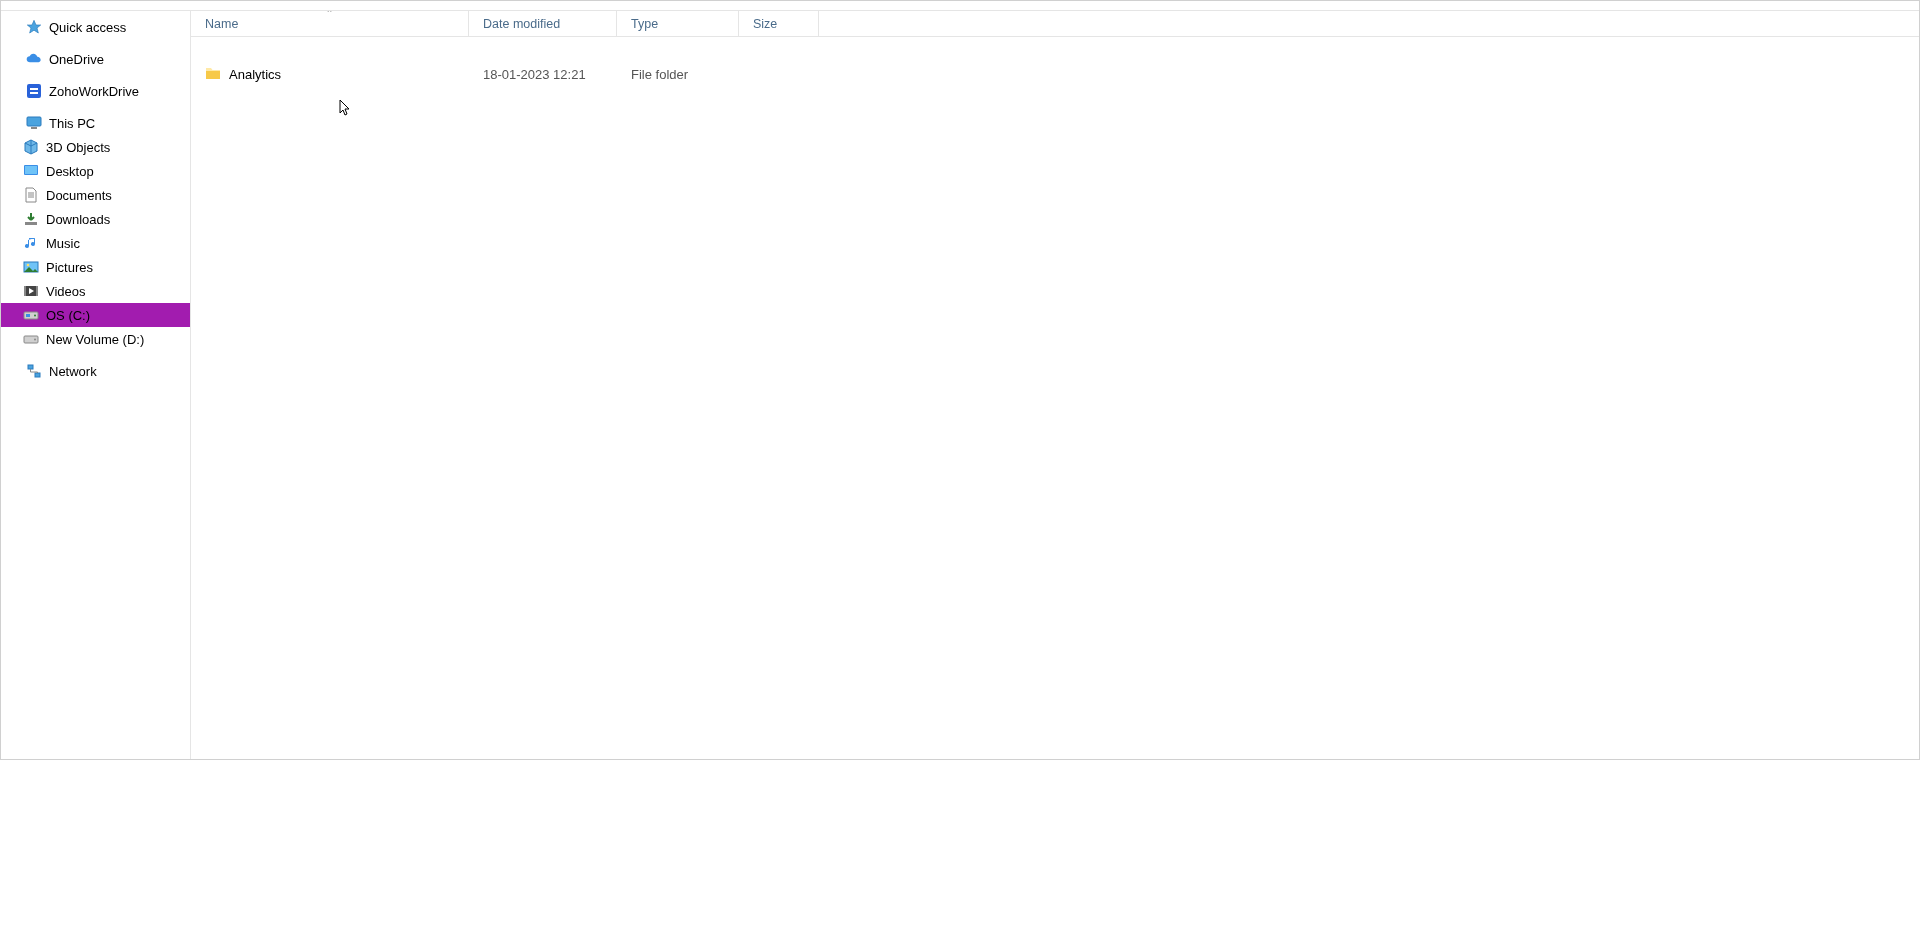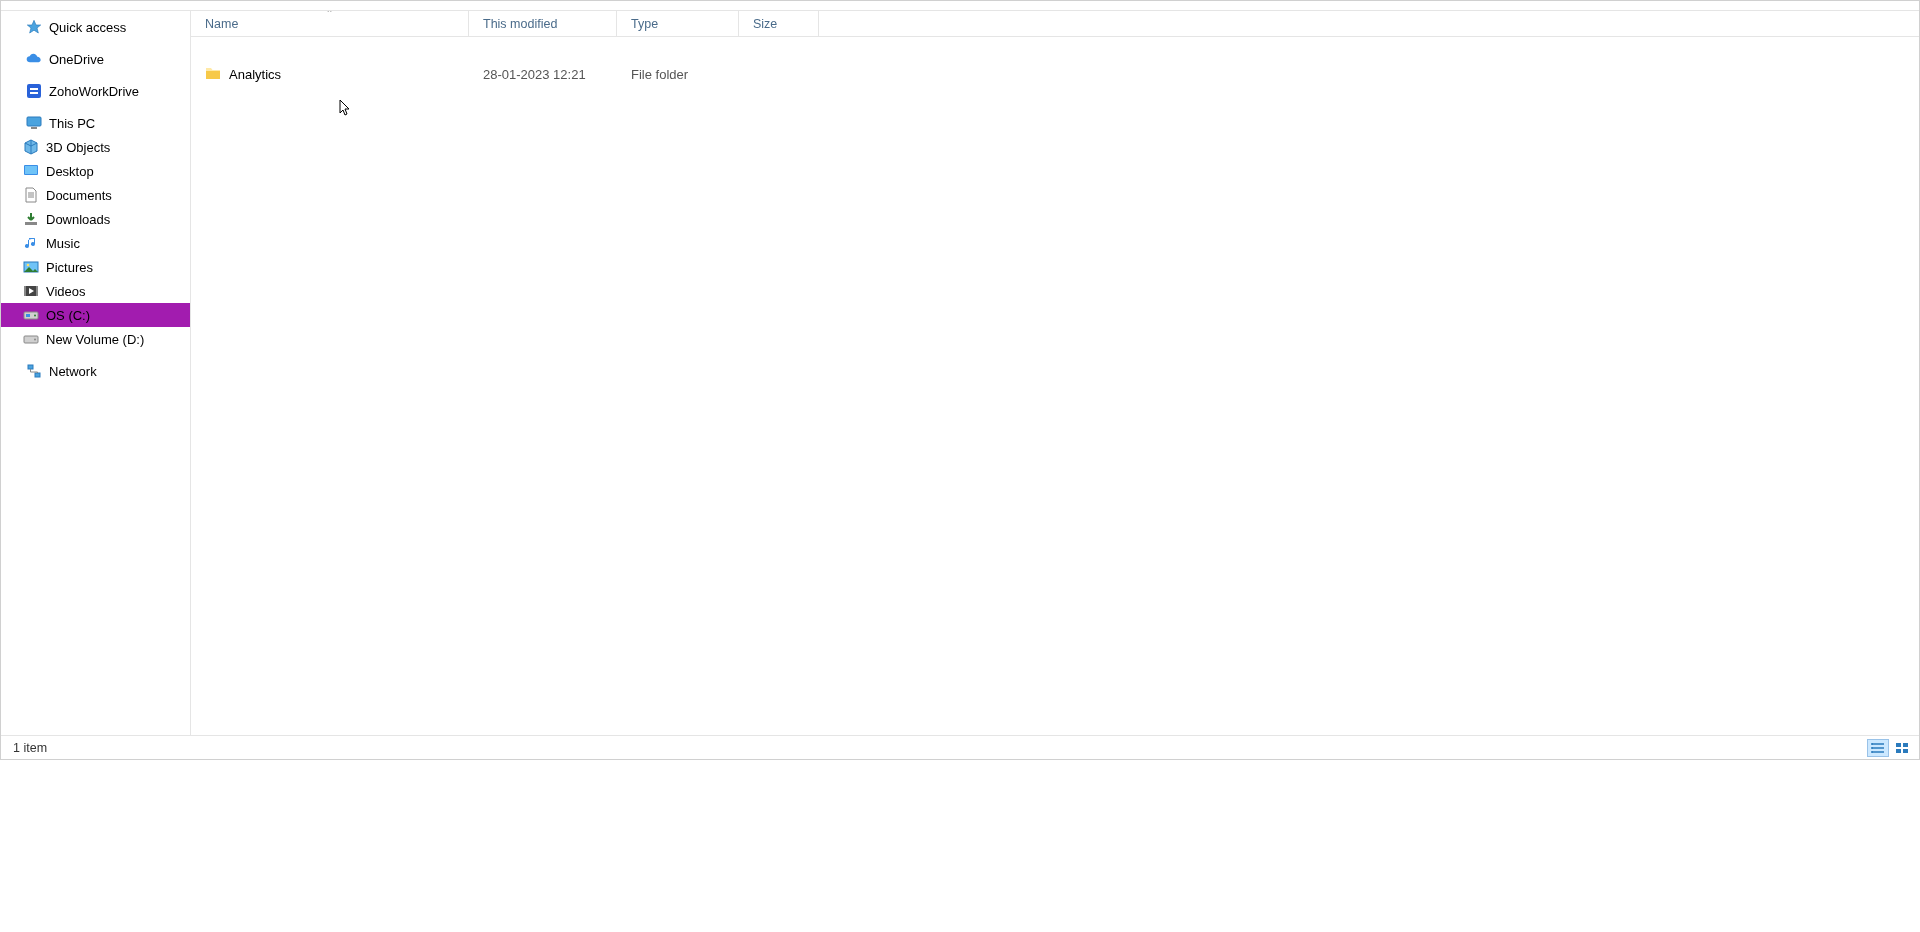--- a/index.html
+++ b/index.html
@@ -279,69 +279,48 @@
       </div>
     </div>
 
     <div class="content">
       <div class="columns">
         <div class="col name">
           <span class="sort-ind">⌃</span>
           <span>Name</span>
         </div>
         <div class="col date">
-          <span>This modified</span>
+          <span>Date modified</span>
         </div>
         <div class="col type">
           <span>Type</span>
         </div>
         <div class="col size">
           <span>Size</span>
         </div>
       </div>
 
       <div class="rows">
         <div class="row">
           <div class="cell name">
             <span class="folder-icon">
               <svg viewBox="0 0 16 14">
                   <path d="M1 2h5l1.5 2H15v9H1z" fill="#ffe9a6"></path>
                   <path d="M1 5h14v8H1z" fill="#f7c948"></path>
                 </svg>
             </span>
             <span>Analytics</span>
           </div>
-          <div class="cell date">28-01-2023 12:21</div>
+          <div class="cell date">18-01-2023 12:21</div>
           <div class="cell type">File folder</div>
           <div class="cell size"></div>
         </div>
 
         <div class="cursor" style="left:148px; top:62px;">
           <svg viewBox="0 0 12 18">
               <path d="M1 1l0 13 3-3 2 5 2-1-2-5 4 0z" fill="#fff" stroke="#000" stroke-width="1"></path>
             </svg>
         </div>
       </div>
     </div>
   </div>
 
-  <div class="statusbar">
-    <span>1 item</span>
-    <div class="view-buttons">
-      <div class="view-btn active">
-        <svg viewBox="0 0 14 12">
-            <path d="M1 2h12M1 6h12M1 10h12" stroke="#2b7bbd" stroke-width="1.5"></path>
-            <circle cx="1" cy="2" r="1" fill="#2b7bbd"></circle>
-            <circle cx="1" cy="6" r="1" fill="#2b7bbd"></circle>
-            <circle cx="1" cy="10" r="1" fill="#2b7bbd"></circle>
-          </svg>
-      </div>
-      <div class="view-btn">
-        <svg viewBox="0 0 14 12">
-            <rect x="1" y="1" width="5" height="4" fill="#2b7bbd"></rect>
-            <rect x="8" y="1" width="5" height="4" fill="#2b7bbd"></rect>
-            <rect x="1" y="7" width="5" height="4" fill="#2b7bbd"></rect>
-            <rect x="8" y="7" width="5" height="4" fill="#2b7bbd"></rect>
-          </svg>
-      </div>
-    </div>
-  </div>
 </div>
 
 </body></html>

